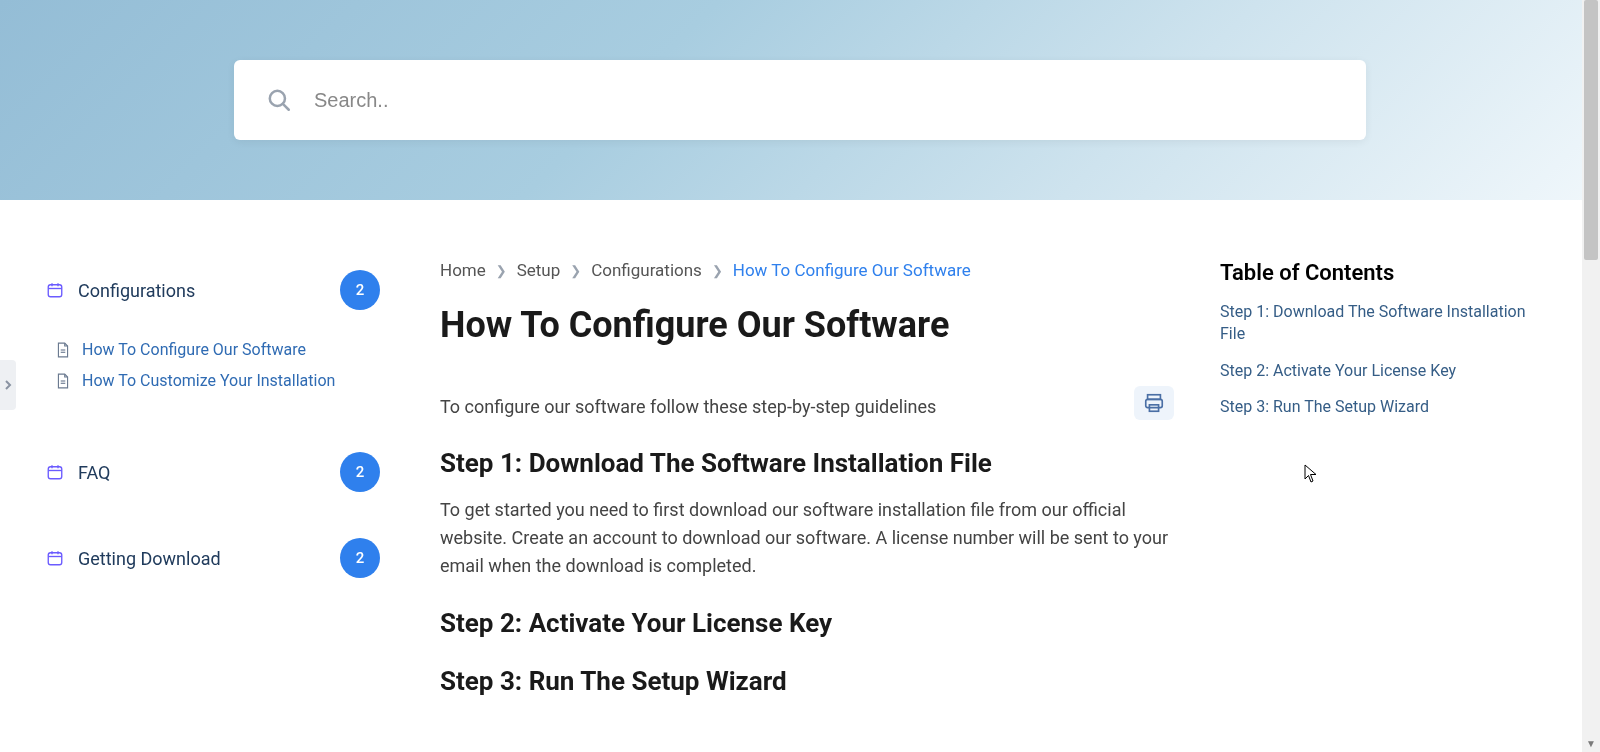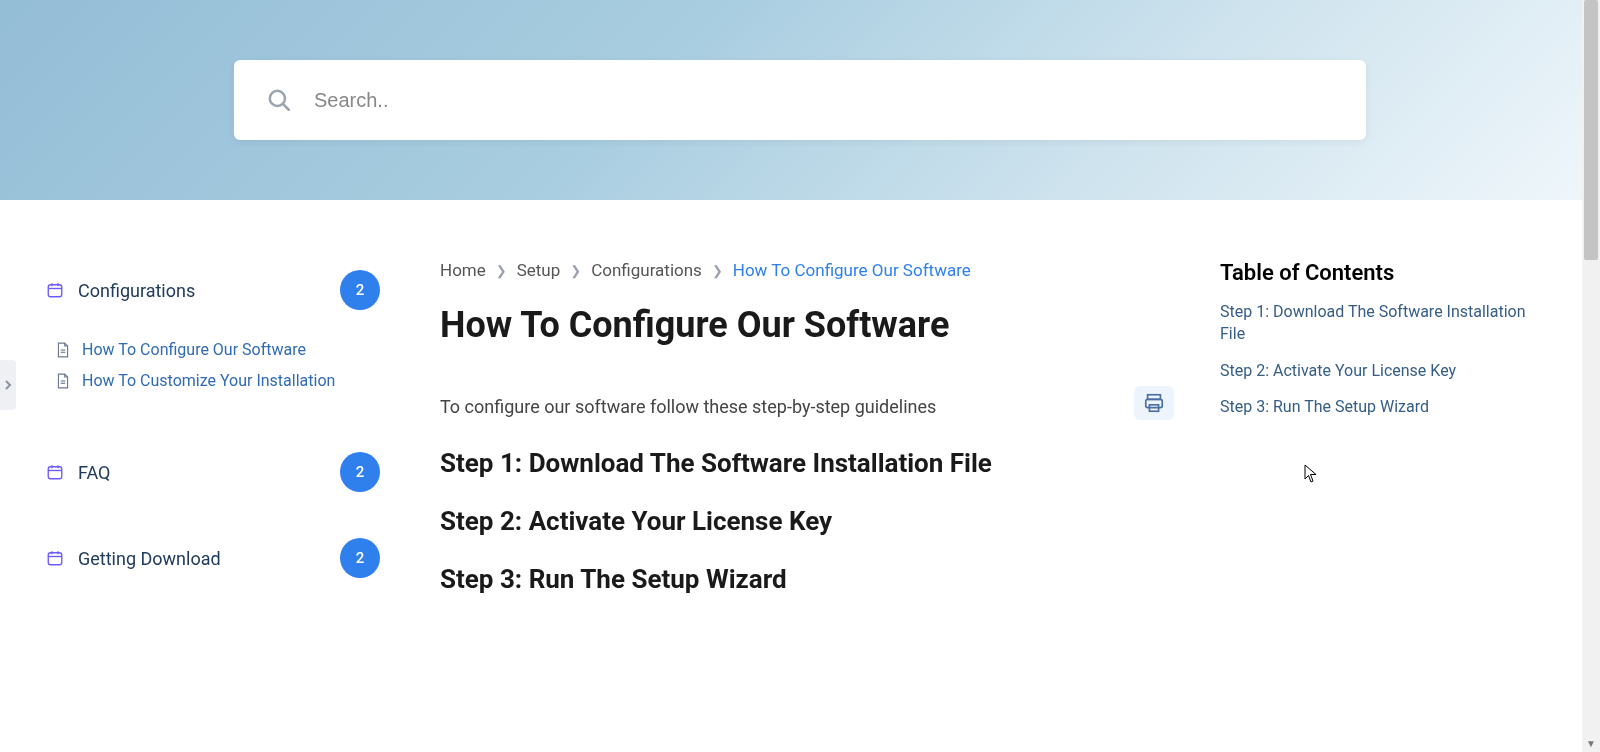--- a/index.html
+++ b/index.html
@@ -270,20 +270,21 @@
       <div class="print-btn">
         <svg width="22" height="22" viewBox="0 0 24 24" fill="none" stroke="currentColor" stroke-width="1.8">
             <rect x="5" y="3" width="14" height="5"></rect>
             <rect x="3" y="8" width="18" height="9" rx="2"></rect>
             <rect x="7" y="14" width="10" height="7"></rect>
           </svg>
       </div>
     </div>
 
     <h2>Step 1: Download The Software Installation File</h2>
+    <p class="body">To get started you need to first download our software installation file from our official website. Create an account to download our software. A license number will be sent to your email when the download is completed.</p>
 
     <h2>Step 2: Activate Your License Key</h2>
 
     <h2>Step 3: Run The Setup Wizard</h2>
 
   </main>
 
   <aside class="toc">
     <h3>Table of Contents</h3>
     <a href="#">Step 1: Download The Software Installation File</a>

